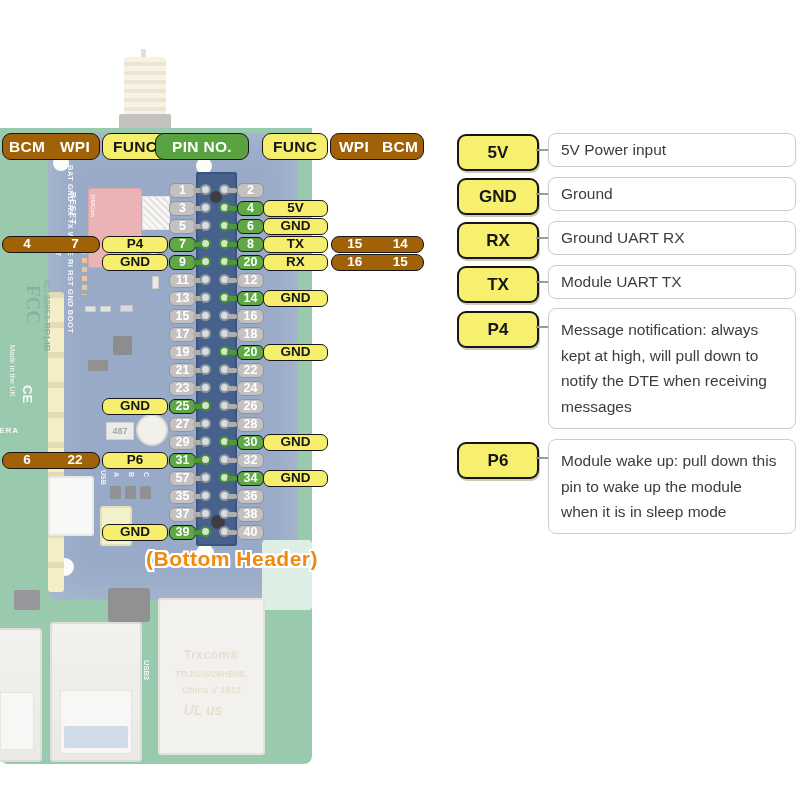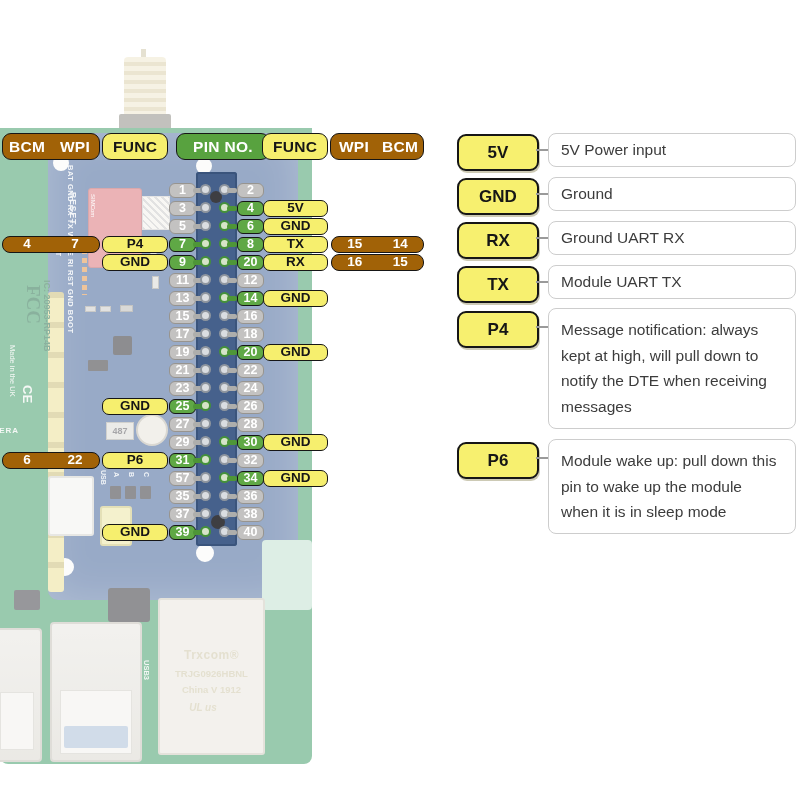--- a/index.html
+++ b/index.html
@@ -110,33 +110,33 @@
     <div style="left:0px;top:692px;width:34px;height:58px;background:#F2F1ED;border:1px solid #CFCCC4;"></div>
     <div style="left:50px;top:622px;width:92px;height:140px;background:linear-gradient(180deg,#E8E6E0,#D9D6CE);border:2px solid #C2BFB6;border-radius:4px;"></div>
     <div style="left:60px;top:690px;width:72px;height:64px;background:#F2F1ED;border:1px solid #CFCCC4;"></div>
     <div style="left:64px;top:726px;width:64px;height:22px;background:#A9BDD6;border-radius:2px;"></div>
     <div class="vtext" style="left:142px;top:660px;height:56px;font-size:7.5px;font-weight:bold;color:#EAF2EC;">USB3</div>
 
     <div style="left:158px;top:598px;width:107px;height:157px;background:#E9E6DD;border:2px solid #CCC8BC;border-radius:3px;"></div>
     <div style="left:160px;top:648px;width:103px;text-align:center;font-size:12px;font-weight:bold;color:#CDC5A6;letter-spacing:.5px;">Trxcom®</div>
     <div style="left:160px;top:668px;width:103px;text-align:center;font-size:9.5px;font-weight:bold;color:#CDC5A6;">TRJG0926HBNL</div>
     <div style="left:160px;top:684px;width:103px;text-align:center;font-size:9.5px;font-weight:bold;color:#CDC5A6;">China V 1912</div>
-    <div style="left:160px;top:702px;width:86px;text-align:center;font-size:10px;font-style:italic;font-weight:bold;color:#CDC5A6;">UL us</div>
+    <div style="left:160px;top:702px;width:86px;text-align:center;font-size:14px;font-style:italic;font-weight:bold;color:#CDC5A6;">UL us</div>
   </div>
 
   <div id="strip"></div>
   <div class="stripdot" style="left:210px;top:191px;width:12px;height:12px;"></div>
   <div class="stripdot" style="left:211px;top:515px;width:14px;height:14px;"></div>
 
   <div class="lbl orange hdr pair" style="left:2px;width:98px;">
     <span>BCM</span>
     <span>WPI</span>
   </div>
   <div class="lbl yellow hdr" style="left:102px;width:66px;">FUNC</div>
-  <div class="lbl greenhdr hdr" style="left:176px;width:94px;">PIN NO.</div>
+  <div class="lbl greenhdr hdr" style="left:155px;width:94px;">PIN NO.</div>
   <div class="lbl yellow hdr" style="left:262px;width:66px;">FUNC</div>
   <div class="lbl orange hdr pair" style="left:330px;width:94px;">
     <span>WPI</span>
     <span>BCM</span>
   </div>
 
   <div>
       <div class="lbl pin off" style="left: 169px; top: 182.5px;">1</div>
       <div class="stub s-off" style="left: 193px; top: 187.5px;"></div>
       <div class="hole" style="left: 200px; top: 184px;"></div>
@@ -281,20 +281,21 @@
       <div class="lbl pin off" style="left: 237px; top: 506.5px;">38</div>
       <div class="lbl yellow func" style="left: 102px; top: 523.5px; width: 66px;">GND</div>
       <div class="lbl pin on" style="left: 169px; top: 524.5px;">39</div>
       <div class="stub s-on" style="left: 193px; top: 529.5px;"></div>
       <div class="hole h-on" style="left: 200px; top: 526px;"></div>
       <div class="hole" style="left: 219px; top: 526px;"></div>
       <div class="stub s-off" style="left: 227px; top: 529.5px;"></div>
       <div class="lbl pin off" style="left: 237px; top: 524.5px;">40</div>
     </div>
 
+  <div id="caption">(Bottom Header)</div>
 
   <div>
     <div class="chip" style="top:134px;">5V</div>
     <div class="conn" style="top:149px;"></div>
     <div class="desc one" style="top:133px;">5V Power input</div>
 
     <div class="chip" style="top:178px;">GND</div>
     <div class="conn" style="top:193px;"></div>
     <div class="desc one" style="top:177px;">Ground</div>
 

